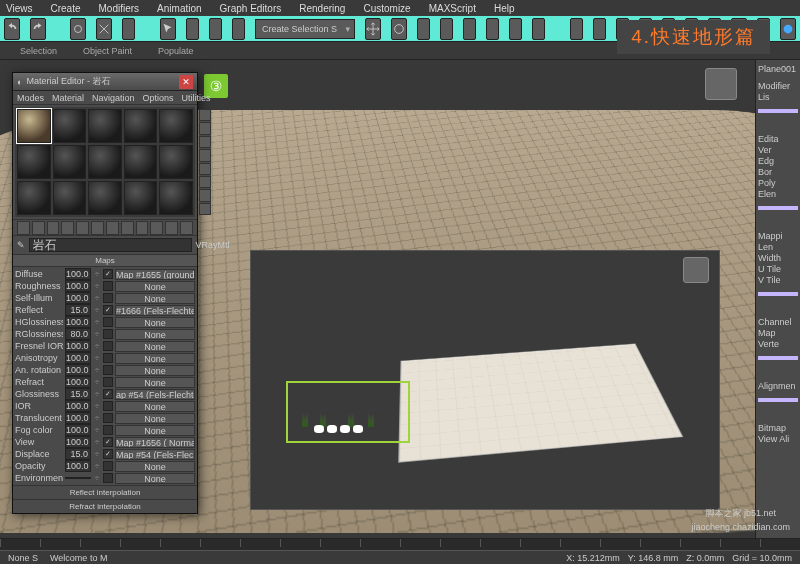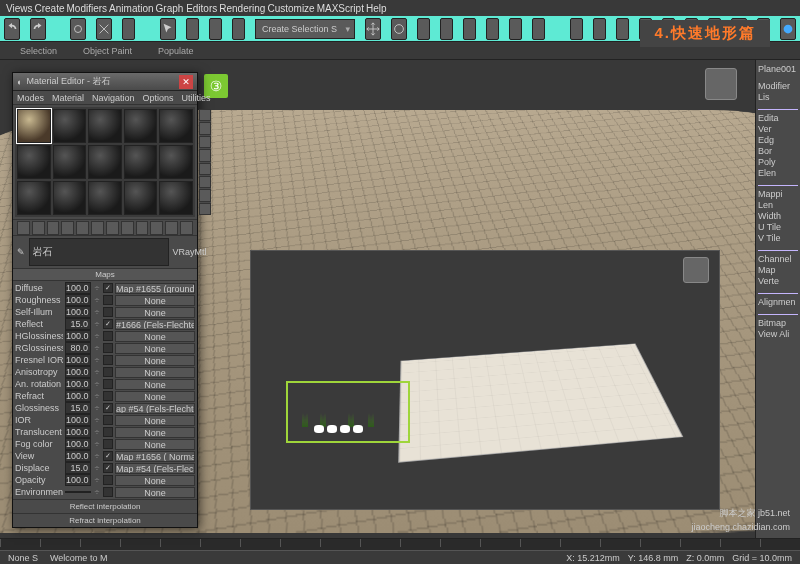--- a/index.html
+++ b/index.html
@@ -1,17 +1,17 @@
 <!DOCTYPE html>
 <html><head>
 <meta charset="utf-8">
 <style>
 *{box-sizing:border-box;margin:0;padding:0;font-family:"Segoe UI",Tahoma,sans-serif;font-size:9px;color:#ccc;user-select:none}
 body{background:#393939;width:800px;height:564px;overflow:hidden;position:relative}
-.menubar{height:16px;background:#393939;display:flex;align-items:center;padding:0 6px;gap:2px}
+.menubar{height:16px;background:#393939;display:flex;align-items:center;padding:0 6px;gap:18px}
 .menubar span{color:#ddd;font-size:10px}
 .toolbar{height:26px;background:#5eead4;display:flex;align-items:center;padding:0 4px;gap:10px;border-bottom:1px solid #222}
 .tbtn{width:22px;height:22px;background:#5a5a5a;border:1px solid #222;display:flex;align-items:center;justify-content:center;border-radius:2px}
 .tbtn svg{width:14px;height:14px}
 .toolbar .spacer{width:8px}
 .dropdown{height:20px;background:#5a5a5a;border:1px solid #222;padding:0 16px 0 6px;display:flex;align-items:center;font-size:9px;position:relative;min-width:100px}
 .dropdown::after{content:"▾";position:absolute;right:4px;color:#aaa}
 .subbar{height:18px;background:#393939;display:flex;align-items:center;padding:0 20px;gap:26px;border-bottom:1px solid #222}
 .subbar span{color:#aaa;font-size:9px}
 .main{position:absolute;top:60px;left:0;right:45px;bottom:26px;background:#2a2a2a}
@@ -23,54 +23,54 @@
  transform:perspective(800px) rotateX(55deg);transform-origin:center top;border-radius:20% 10% 30% 20%/40% 10% 20% 10%}
 .inset{position:absolute;top:190px;left:250px;width:470px;height:260px;background:#3a3a3a;border:1px solid #555}
 .plane{position:absolute;top:60px;left:150px;width:260px;height:170px;background:#e8e2d6;transform:perspective(700px) rotateX(55deg) rotateZ(-8deg);border:1px solid #aaa;
  background-image:repeating-linear-gradient(0deg,rgba(0,0,0,.04) 0 1px,transparent 1px 18px),repeating-linear-gradient(90deg,rgba(0,0,0,.04) 0 1px,transparent 1px 18px)}
 .sel{position:absolute;top:130px;left:35px;width:124px;height:62px;border:2px solid #9fd53a}
 .sheep{position:absolute;bottom:8px;display:flex;gap:3px}
 .sheep div{width:10px;height:8px;background:#fff;border-radius:40%}
 .grass{position:absolute;bottom:14px;width:10px;height:14px;background:linear-gradient(#4a7a2a,#2d5a1a);clip-path:polygon(20% 100%,30% 0,40% 100%,50% 10%,60% 100%,70% 0,80% 100%)}
 .navcube{position:absolute;top:8px;right:18px;width:32px;height:32px;background:#666;border:1px solid #888;border-radius:3px}
 .inset .navcube{top:6px;right:10px;width:26px;height:26px}
-.annot{position:absolute;top:20px;right:30px;background:#444;color:#ff7a2a;font-size:15px;font-weight:bold;padding:4px 14px;letter-spacing:2px}
+.annot{position:absolute;top:20px;right:30px;background:#444;color:#ff7a2a;font-size:19px;font-weight:normal;padding:4px 14px;letter-spacing:2px}
 .badge{position:absolute;top:74px;left:204px;width:24px;height:24px;background:#7cc932;color:#fff;display:flex;align-items:center;justify-content:center;font-size:14px;border-radius:2px}
 .rpanel{position:absolute;top:60px;right:0;width:45px;bottom:26px;background:#4a4a4a;border-left:1px solid #222;padding:4px 2px;font-size:8px;color:#999;display:flex;flex-direction:column;gap:6px}
-.rpanel .sec{border-top:1px solid #c4b5fd;padding-top:3px}
+.rpanel .sec{border-top:4px solid #c4b5fd;padding-top:21px}
 .rpanel div{line-height:11px}
 
 .me{position:absolute;top:72px;left:12px;width:186px;background:#4a4a4a;border:1px solid #111;box-shadow:2px 2px 10px rgba(0,0,0,.6);z-index:10}
 .me-title{height:18px;background:linear-gradient(#6a6a6a,#4a4a4a);display:flex;align-items:center;padding:0 4px;gap:4px;font-size:9px;border-bottom:1px solid #222}
 .me-title .x{margin-left:auto;width:14px;height:14px;background:#c44;color:#fff;display:flex;align-items:center;justify-content:center;font-size:9px}
 .me-menu{height:14px;display:flex;gap:8px;padding:0 4px;align-items:center;font-size:8px;background:#4a4a4a;border-bottom:1px solid #333}
 .slots{position:relative;height:110px;background:#3a3a3a;margin:2px;display:grid;grid-template-columns:repeat(5,1fr);grid-template-rows:repeat(3,1fr);gap:2px;padding:2px}
 .slot{background:radial-gradient(circle at 35% 30%,#555,#1a1a1a 70%);border:1px solid #222}
 .slot.active{background:radial-gradient(circle at 35% 30%,#c8b890,#4a3a2a 70%);outline:1px solid #fff}
 .slotside{position:absolute;top:2px;right:-14px;width:12px;height:106px;background:#4a4a4a;display:flex;flex-direction:column;gap:1px}
 .slotside div{flex:1;background:#5a5a5a;border:1px solid #333}
 .me-tool{height:16px;display:flex;gap:2px;padding:1px 4px;background:#4a4a4a;border-top:1px solid #333}
 .me-tool div{width:14px;height:14px;background:#5a5a5a;border:1px solid #333}
 .me-name{display:flex;padding:2px 4px;gap:4px;align-items:center;border-top:1px solid #333}
-.me-name input{flex:1;height:28px;background:#333;border:1px solid #222;color:#ccc;font-size:10px;padding:2px 3px}
+.me-name input{flex:1;height:14px;background:#333;border:1px solid #222;color:#ccc;font-size:12px;padding:2px 3px}
 .maps-hdr{text-align:center;background:#555;font-size:8px;padding:1px;border-top:1px solid #333;border-bottom:1px solid #333}
 .maps{padding:1px 2px}
 .maprow{display:flex;align-items:center;height:12px;gap:2px;font-size:8px}
 .maprow .lbl{width:48px;overflow:hidden;white-space:nowrap}
 .maprow .amt{width:26px;background:#333;text-align:right;padding-right:2px;border:1px solid #222}
 .maprow .sp{width:8px;text-align:center;color:#888}
 .maprow .cb{width:10px;height:10px;background:#333;border:1px solid #222;display:flex;align-items:center;justify-content:center;font-size:7px}
 .maprow .btn{flex:1;background:#555;border:1px solid #333;text-align:center;overflow:hidden;white-space:nowrap;height:11px;line-height:11px}
 .interp{text-align:center;font-size:8px;padding:2px;border-top:1px solid #333}
 .timeline{position:absolute;left:0;right:0;bottom:0;height:26px;background:#3a3a3a;border-top:1px solid #222}
 .tl-track{height:12px;background:#2a2a2a;border-bottom:1px solid #555;position:relative}
 .tl-ticks{height:8px;background:repeating-linear-gradient(90deg,#555 0 1px,transparent 1px 40px)}
 .tl-status{height:14px;display:flex;align-items:center;gap:12px;padding:0 8px;font-size:8px;color:#aaa}
 .tl-status .right{margin-left:auto;display:flex;gap:8px}
-.wm{position:absolute;right:10px;bottom:30px;color:rgba(255,255,255,.5);font-size:12px;z-index:20;text-align:right;line-height:14px}
+.wm{position:absolute;right:10px;bottom:30px;color:rgba(255,255,255,.5);font-size:12px;z-index:20;text-align:center;line-height:14px}
 </style>
 </head>
 <body>
 
 <div class="menubar">
   <span>Views</span>
   <span>Create</span>
   <span>Modifiers</span>
   <span>Animation</span>
   <span>Graph Editors</span>

